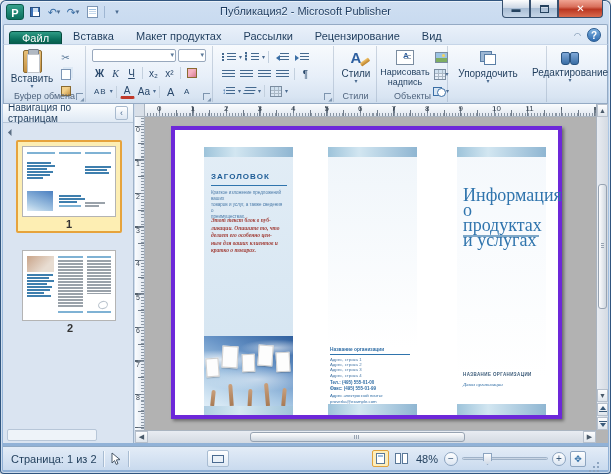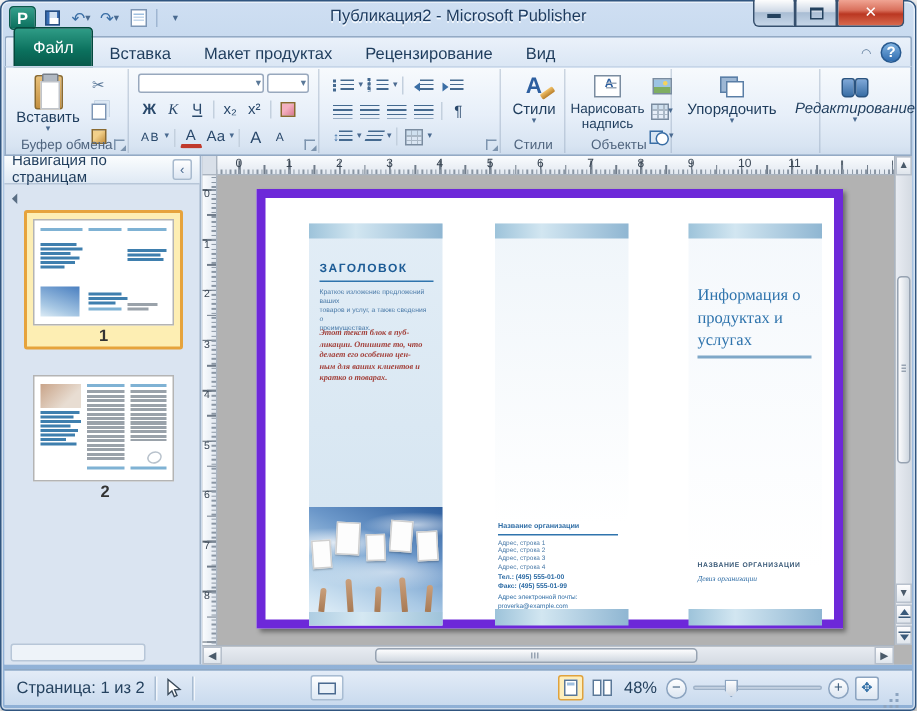--- a/index.html
+++ b/index.html
@@ -34,21 +34,21 @@
   .wbtn.min { border-radius:0 0 0 4px; }
   .wbtn.cls { width:45px; border-radius:0 0 4px 0;
           background:linear-gradient(#f0a493,#d9705c 40%,#ba3722 55%,#d96a4e);
           color:#fff; font-size:10px; }
   .maxglyph { width:9px; height:8px; border:1px solid #24425f; border-top:2px solid #24425f; background:transparent; }
 
   
   .tabrow { position:absolute; left:3px; top:24px; right:3px; height:21px;
             background:linear-gradient(#eaf1fa,#dae6f4); border:1px solid #94aac4; border-bottom:none;
             border-radius:2px 2px 0 0; display:flex; align-items:flex-end; }
-  .filetab { height:27px; margin:0 0 0 5px; padding:0 12px; border-radius:3px 3px 0 0;
+  .filetab { height:14px; margin:0 0 0 5px; padding:0 12px; border-radius:3px 3px 0 0;
              background:linear-gradient(#2f9c86,#0b705d 60%,#085a4b); color:#fff; font-size:11px;
              display:flex; align-items:center; border:1px solid #05493d; }
   .tab { height:19px; padding:0 11px; font-size:11px; color:#1e3c5c; display:flex; align-items:center; }
   .tab.active { background:#f5f9fd; border:1px solid #8ea8c4; border-bottom:none; border-radius:2px 2px 0 0;
                 position:relative; z-index:3; }
   .tabicons { position:absolute; right:6px; top:3px; display:flex; gap:6px; align-items:center; }
   .collapsecaret { font-size:8px; color:#5a7898; }
   .helpbtn { width:14px; height:14px; border-radius:50%; background:linear-gradient(#7fb2e0,#2f6cb0);
              color:#fff; font-size:10px; font-weight:bold; text-align:center; line-height:14px;
              border:1px solid #27598f; }
@@ -165,21 +165,21 @@
        repeating-linear-gradient(180deg,#8a96a4 0 1px,transparent 1px 3.05px) right 9px / 3px 100%,
        repeating-linear-gradient(180deg,#707c8a 0 1px,transparent 1px 16.75px) right 9px / 6px 100%,
        repeating-linear-gradient(180deg,#586470 0 1px,transparent 1px 33.5px) right 9px / 9px 100%;
      background-repeat:repeat-y; background-position-x:right; }
   .vnums { position:absolute; left:1px; top:9px; }
   .vnums span { display:block; height:33.5px; font-size:7px; color:#3a4654; }
   .workspace { position:absolute; left:10px; top:13px; right:12px; bottom:13px; background:#b2b2b2; overflow:hidden; }
 
   
   .page { position:absolute; left:26px; top:9px; width:391px; height:293px; background:#fff;
-          border:6px solid #6d28d9; box-shadow:2px 2px 3px rgba(0,0,0,.4); }
+          border:4px solid #6d28d9; box-shadow:2px 2px 3px rgba(0,0,0,.4); }
   .bar { position:absolute; height:10px; background:linear-gradient(90deg,#9dc3da,#d2e6f1 35%,#8fb6d2); }
   .colbgL { position:absolute; left:29px; top:17px; width:89px; height:268px;
             background:linear-gradient(#e2edf6,#d2e3f0); }
   .colbgM { position:absolute; left:153px; top:17px; width:89px; height:200px;
             background:linear-gradient(#eff5fa,rgba(255,255,255,0)); }
   .colbgR { position:absolute; left:282px; top:17px; width:89px; height:230px;
             background:linear-gradient(#f4f8fc,rgba(255,255,255,0)); }
   .lhead { position:absolute; left:36px; top:42px; width:76px; font-size:8px; font-weight:bold;
            letter-spacing:1px; color:#1d5c96; border-bottom:1.5px solid #2f74ad; padding-bottom:4px; }
   .lintro { position:absolute; left:36px; top:60px; width:74px; }
@@ -190,21 +190,21 @@
           background:
             radial-gradient(ellipse 60px 14px at 20% 30%, rgba(255,255,255,.75), transparent 70%),
             radial-gradient(ellipse 50px 12px at 80% 15%, rgba(255,255,255,.6), transparent 70%),
             radial-gradient(ellipse 70px 16px at 60% 55%, rgba(255,255,255,.5), transparent 75%),
             linear-gradient(205deg,#2f5f9e 0%,#6b97c9 35%,#a8c8e4 60%,#d5e7f4 85%,#eaf3fa 100%); }
   .himg::after { content:""; position:absolute; left:0; right:0; bottom:0; height:9px;
                  background:linear-gradient(90deg,#aecde2,#d5e8f2 40%,#9fc3da); }
   .paper { position:absolute; background:#fdfdfd; border:1px solid #cfcfcf; box-shadow:0 1px 1px rgba(0,0,0,.2); }
   .arm { position:absolute; width:4px; background:linear-gradient(#caa07c,#a87a54); border-radius:2px 2px 0 0; }
   .rtitle { position:absolute; left:288px; top:58px; width:80px; font-family:"Liberation Serif","DejaVu Serif",serif;
-            font-size:11px; line-height:15px; color:#2f74ad; }
+            font-size:18px; line-height:15px; color:#2f74ad; }
   .rrule { position:absolute; left:288px; top:105px; width:76px; height:2px; background:#7fa8c8; }
   .contact { position:absolute; left:155px; top:217px; width:86px; }
   .c-h { font-size:4.8px; font-weight:bold; color:#2f6da5; border-bottom:1px solid #2f74ad; padding-bottom:1.5px; margin-bottom:2px; width:80px; }
   .c-l { font-size:4.3px; line-height:5.4px; color:#4a7aa8; }
   .c-p { font-size:4.5px; line-height:5.6px; color:#2f6da5; font-weight:bold; margin-top:2px; }
   .c-e { font-size:4.3px; line-height:5.6px; color:#2f6da5; margin-top:2px; }
   .rorg { position:absolute; left:288px; top:242px; font-size:4.5px; letter-spacing:.4px; color:#3a5a78; font-weight:bold; }
   .rtag { position:absolute; left:288px; top:252px; font-size:5px; font-style:italic; color:#2f6da5; font-family:"Liberation Serif","DejaVu Serif",serif; }
 
   
@@ -281,20 +281,21 @@
           <span class="maxglyph"></span>
         </div>
       <div class="wbtn cls">✕</div>
     </div>
   </div>
 
   <div class="tabrow">
     <div class="filetab">Файл</div>
     <div class="tab">Вставка</div>
     <div class="tab">Макет продуктах</div>
+    <div class="tab">Рассылки</div>
     <div class="tab">Рецензирование</div>
     <div class="tab">Вид</div>
     <div class="tabicons">
       <span class="collapsecaret">◠</span>
       <span class="helpbtn">?</span>
     </div>
   </div>
 
   <div class="ribbon">
 
@@ -434,21 +435,21 @@
     </div>
 
     <div class="grp" style="left:445px;width:98px;">
       <div class="bigbtn" style="position:absolute;left:4px;top:5px;width:70px;">
         <span class="arrgic"></span>
         <span style="margin-top:3px">Упорядочить</span>
         <span class="caret">▾</span>
       </div>
     </div>
 
-    <div class="grp" style="left:524px;width:84px;border-right:none;font-style:italic;">
+    <div class="grp" style="left:524px;width:84px;border-right:none;">
       <div class="bigbtn" style="position:absolute;left:2px;top:5px;width:80px;">
         <span class="binoc"></span>
         <span style="margin-top:3px">Редактирование</span>
         <span class="caret">▾</span>
       </div>
     </div>
   </div>
 
   <div class="main">
 

